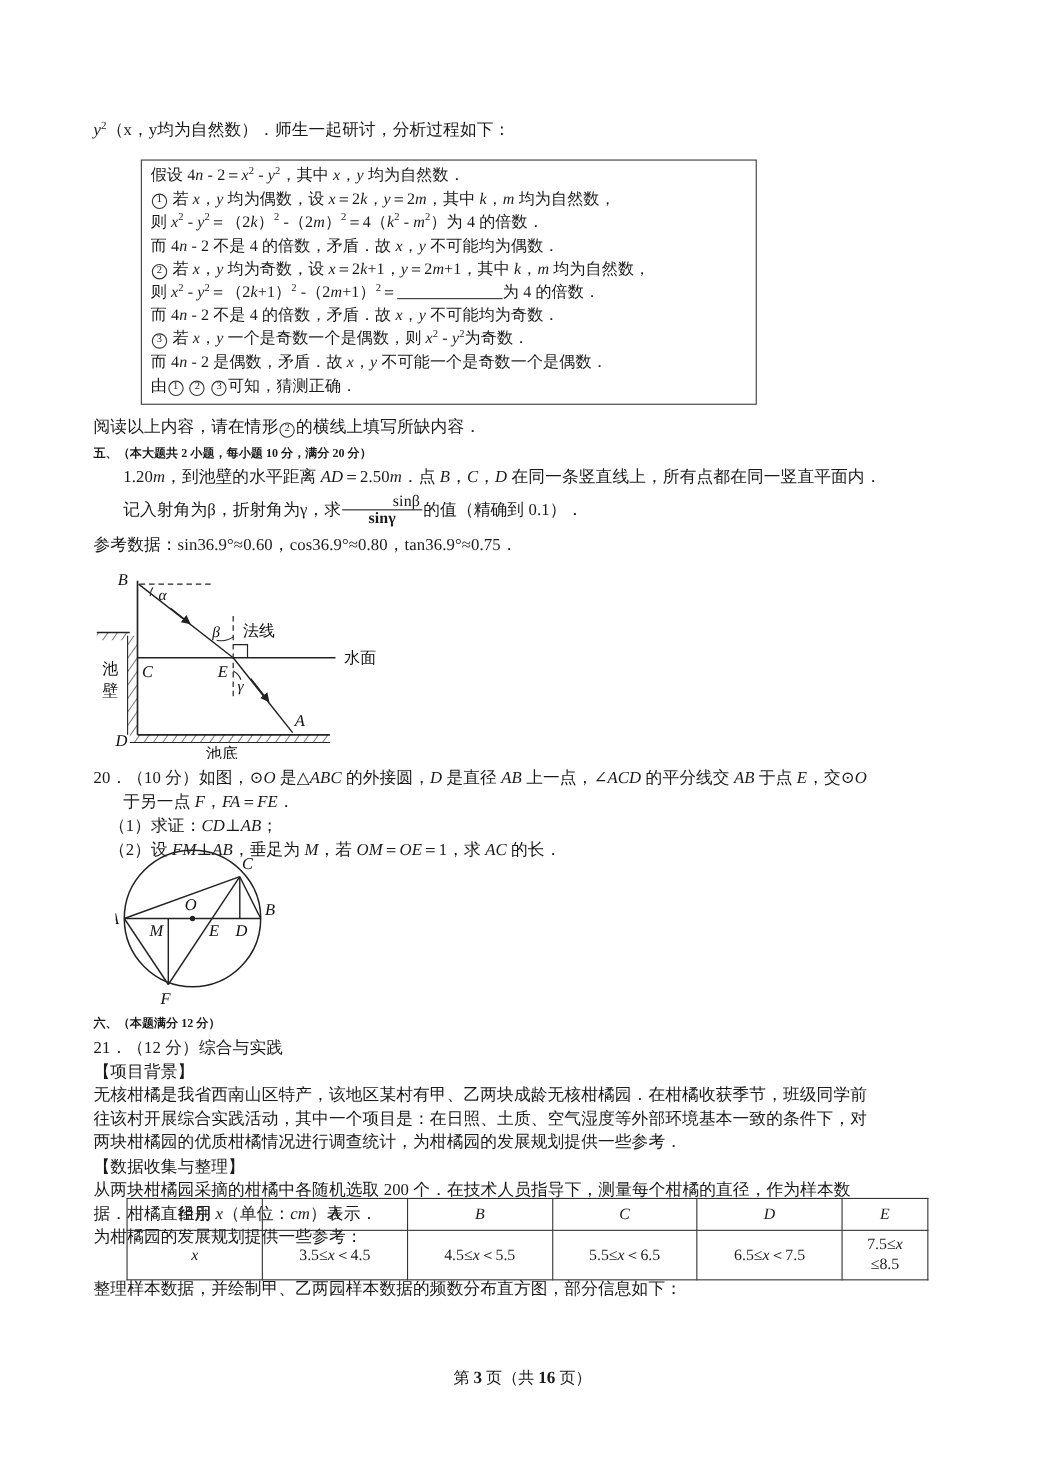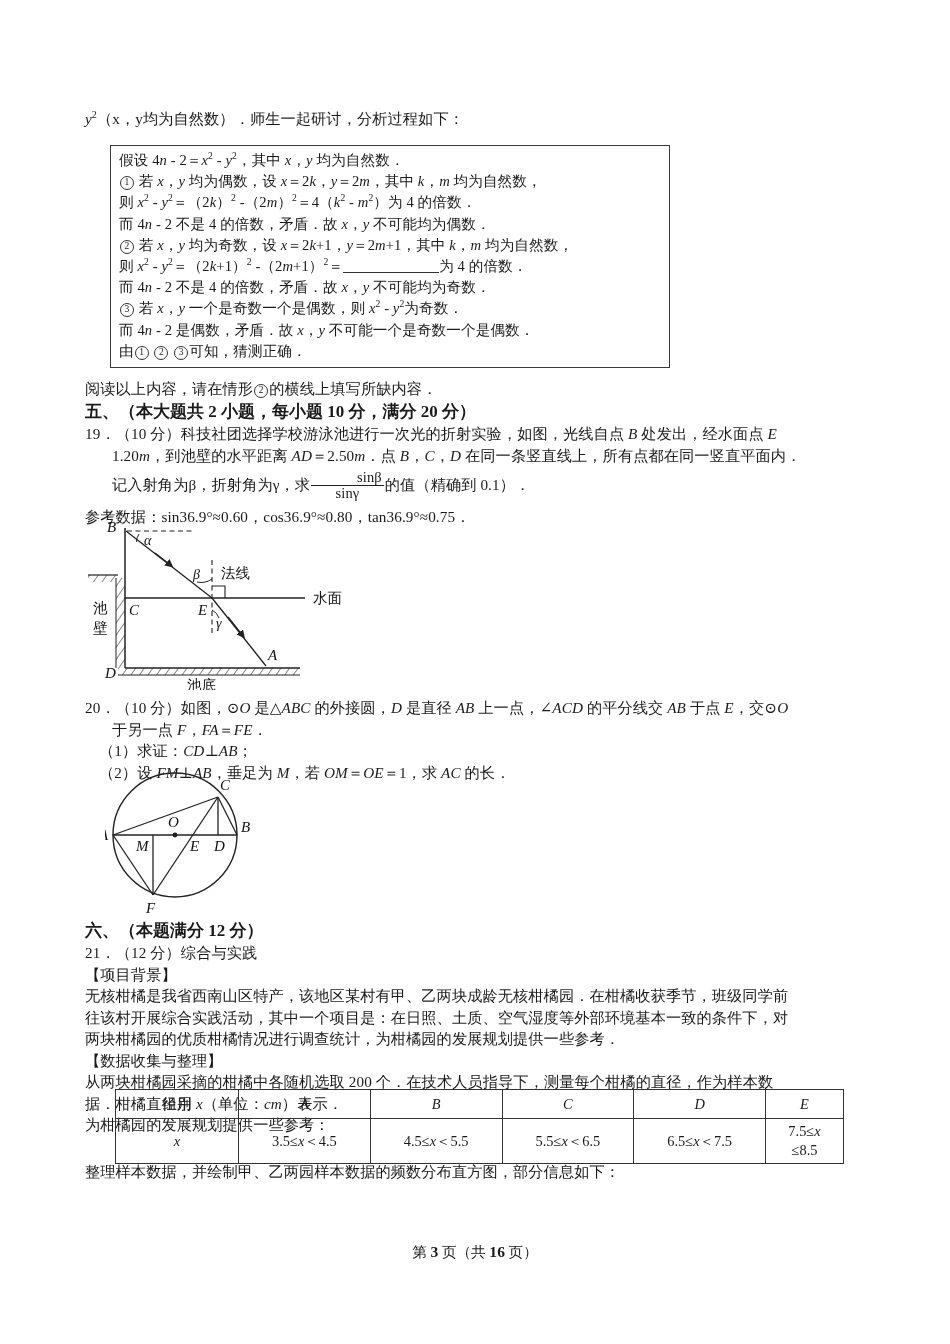--- a/index.html
+++ b/index.html
@@ -29,29 +29,29 @@
   }
   .ln {
     font-size: 15.2px;
     line-height: 21.5px;
     white-space: nowrap;
     letter-spacing: 0.1px;
   }
   i, .it { font-style: italic; }
   sup { font-size: 0.66em; vertical-align: super; line-height: 0; }
   .sec-head {
-    font-size: 17px;
+    font-size: 11px;
     font-weight: bold;
     line-height: 22px;
     margin-top: 2px;
   }
   
   .proofbox {
     position: absolute;
-    left: 25px;
+    left: 43px;
     top: 37px;
     width: 560px;
     border: 1.3px solid #3a3a3a;
     padding: 4px 6px 5px 8px;
     box-sizing: border-box;
   }
   .proofbox .ln { font-size: 14.6px; line-height: 21.2px; }
   .circnum {
     display: inline-block;
     border: 1px solid #333;
@@ -78,21 +78,21 @@
   
   .frac {
     display: inline-block;
     vertical-align: -0.55em;
     text-align: center;
     font-size: 14.5px;
     line-height: 1.02;
     margin: 0 1px;
   }
   .frac .num { display: block; padding: 0 2px; margin-left: 44px; }
-  .frac .den { display: block; border-top: 1.2px solid #222; padding: 0 2px; }
+  .frac .den { display: block; border-top: 1.2px solid #222; padding: 0 2px; font-weight: bold; }
   
   .fig { position: absolute; }
   
   .grp-table {
     position: absolute;
     left: 115px;
     top: 1089px;
     width: 729px;
     border-collapse: collapse;
     font-size: 14.4px;
@@ -140,21 +140,20 @@
       <div class="ln">而 4<i>n</i> - 2 是偶数，矛盾．故 <i>x</i>，<i>y</i> 不可能一个是奇数一个是偶数．</div>
       <div class="ln">由<span class="circnum">1</span> <span class="circnum">2</span> <span class="circnum">3</span>可知，猜测正确．</div>
     </div>
 
     <div style="height:248px"></div>
 
     <div class="ln">阅读以上内容，请在情形<span class="circnum">2</span>的横线上填写所缺内容．</div>
 
     <div class="sec-head">五、（本大题共 2 小题，每小题 10 分，满分 20 分）</div>
 
-    <div class="ln hang"><span>19．</span><span>（10 分）</span>科技社团选择学校游泳池进行一次光的折射实验，如图，光线自点 <i>B</i> 处发出，经水面点 <i>E</i></div>
     <div class="ln indent1">1.20<i>m</i>，到池壁的水平距离 <i>AD</i>＝2.50<i>m</i>．点 <i>B</i>，<i>C</i>，<i>D</i> 在同一条竖直线上，所有点都在同一竖直平面内．</div>
     <div class="ln indent1" style="line-height:38px">记入射角为β，折射角为γ，求<span class="frac"><span class="num">sinβ</span><span class="den">sinγ</span></span><span>的值（精确到 0.1）．</span></div>
     <div class="ln" style="margin-top:2px"><span>参考数据：</span><span>sin36.9°≈0.60，cos36.9°≈0.80，tan36.9°≈0.75．</span></div>
   </div>
 
   <div class="fig" style="left:85px; top:520px; width:340px; height:170px;">
     <svg width="340" height="170" viewBox="0 0 340 170">
       <defs>
         <pattern id="hatchV" width="7" height="7" patternUnits="userSpaceOnUse" patternTransform="rotate(35)">
           <line x1="0" y1="0" x2="0" y2="7" stroke="#222" stroke-width="1.1"></line>

